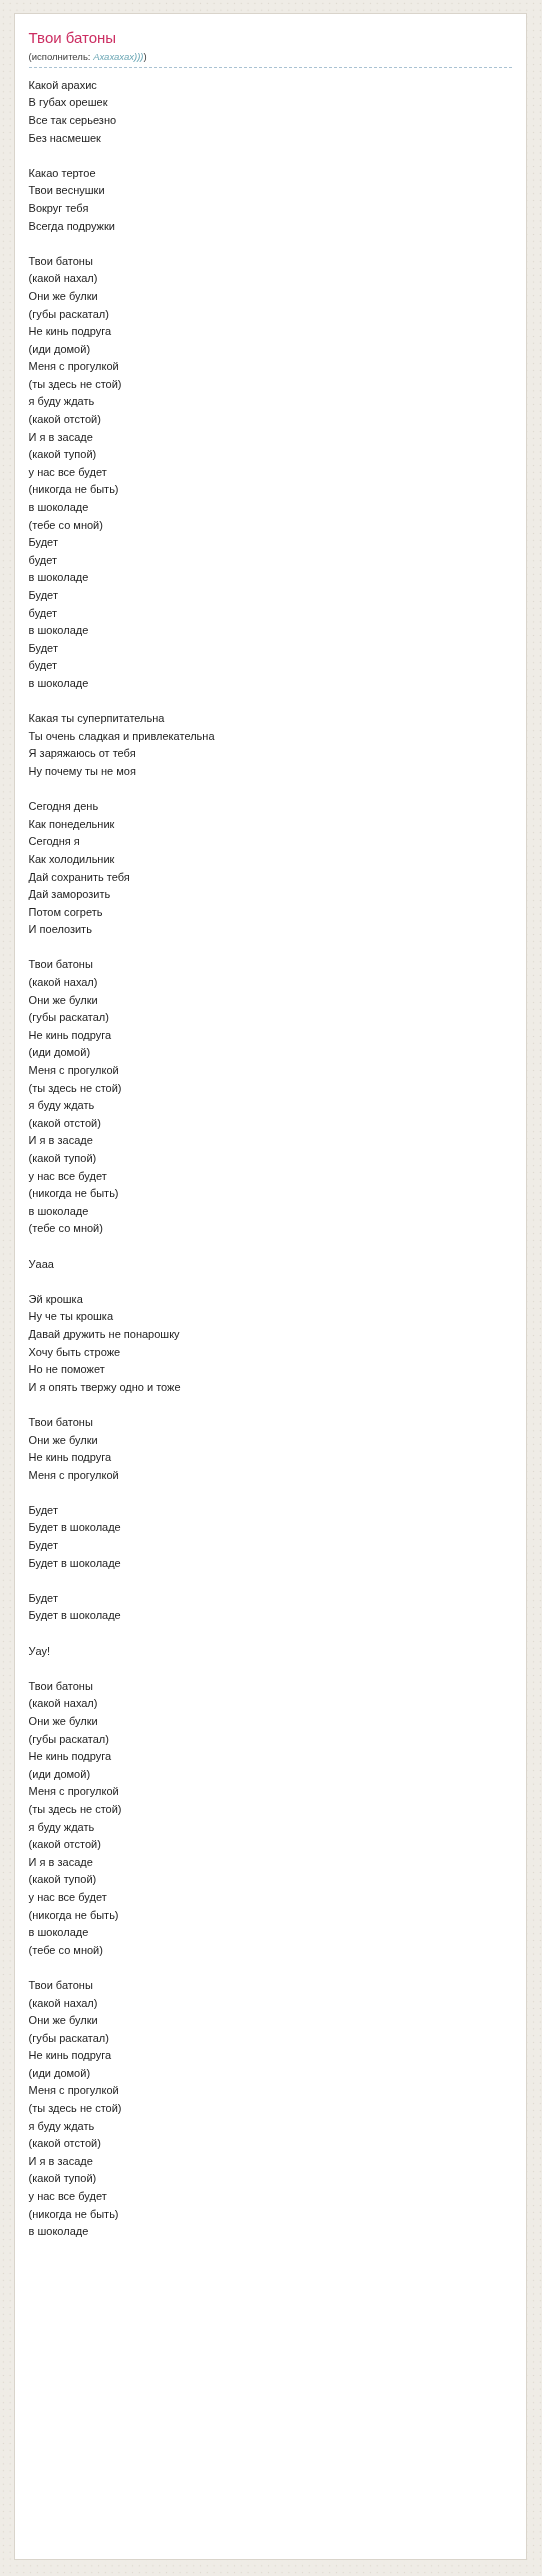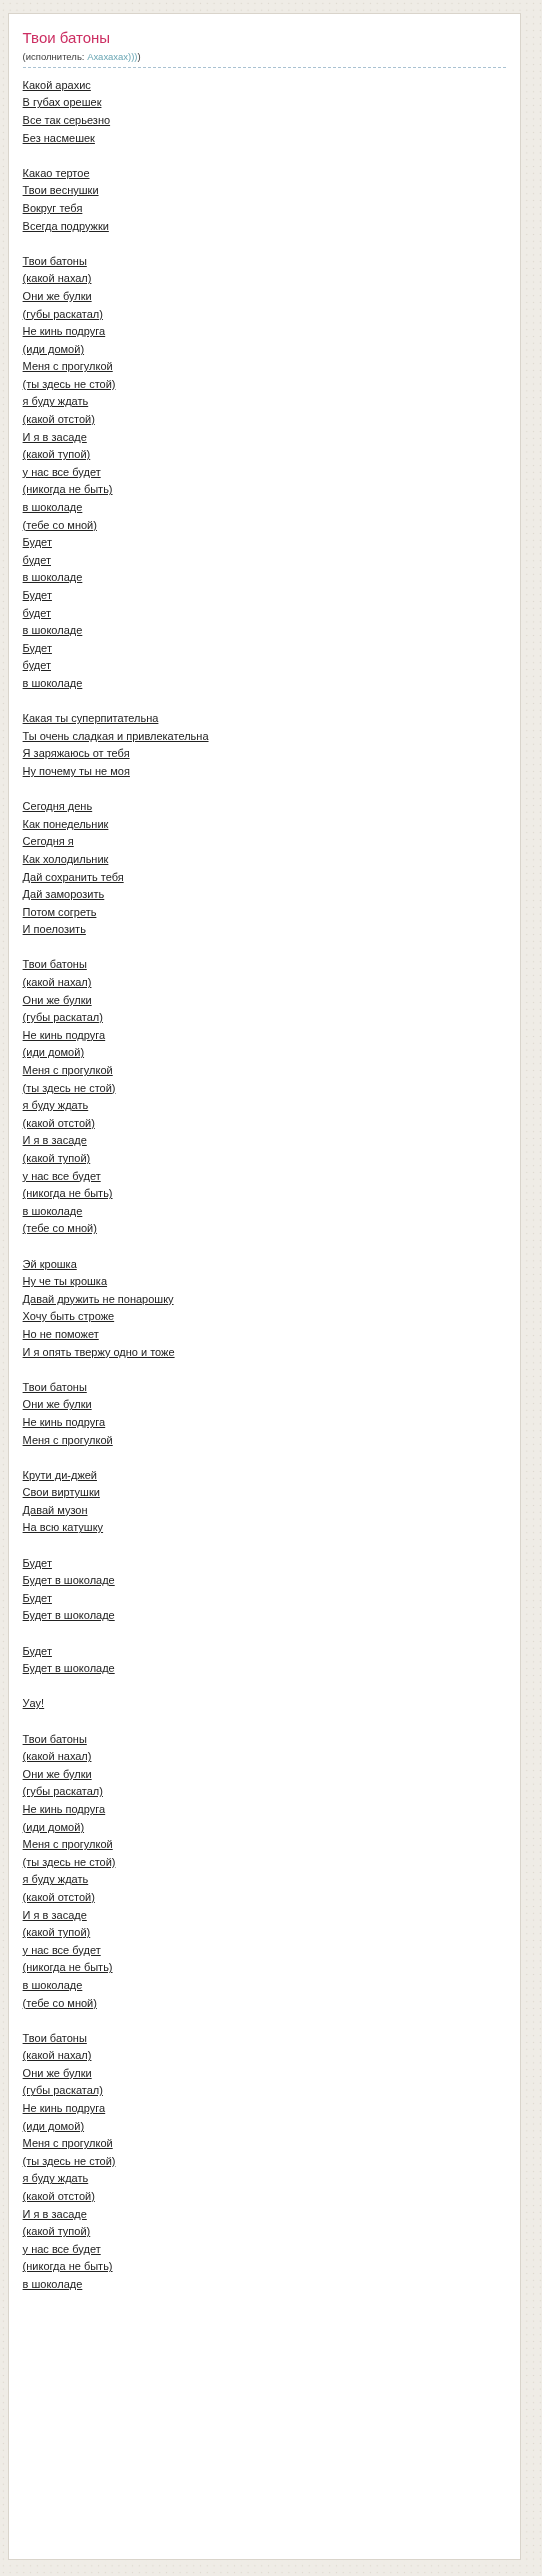--- a/index.html
+++ b/index.html
@@ -10,21 +10,21 @@
     width: 543px;
     min-height: 2576px;
     background-color: #efece6;
     background-image: radial-gradient(#dcd7cd 0.7px, rgba(0,0,0,0) 1px);
     background-size: 6.8px 6.8px;
     font-family: "Liberation Sans", sans-serif;
   }
   .panel {
     box-sizing: border-box;
     position: absolute;
-    left: 8px;
+    left: 14px;
     top: 13px;
     width: 513px;
     min-height: 2547px;
     background: #ffffff;
     border: 0.7px solid #d9d4cb;
     padding: 15px 13.6px 16.3px 13.6px;
   }
   h1.song-title {
     margin: 0 0 4.1px 0;
     font-size: 15px;
@@ -35,31 +35,31 @@
   .artist-line {
     font-size: 9.5px;
     color: #3a3a3a;
     line-height: 11.5px;
     margin: 0 0 4.8px 0;
   }
   .artist-line a {
     color: #6ba7b5;
     text-decoration: none;
     cursor: pointer;
+    font-style: italic;
   }
   .separator {
     border-bottom: 0.7px dashed #a9c2d2;
     height: 0;
     margin: 0 0 8.8px 0;
   }
   .lyrics {
     font-size: 11px;
     line-height: 17.6px;
     color: #222222;
-    text-decoration: underline;
   }
   .lyrics p {
     margin: 0 0 17.6px 0;
   }
   .lyrics p:last-child {
     margin-bottom: 0;
   }
 </style>
 </head>
 <body>
@@ -68,23 +68,23 @@
   <h1 class="song-title">Твои батоны</h1>
   <div class="artist-line"><span>(исполнитель: </span><a href="#">Ахахахах)))</a><span>)</span></div>
   <div class="separator"></div>
   <div class="lyrics" id="lyrics">
       <p>Какой арахис<br>В губах орешек<br>Все так серьезно<br>Без насмешек</p>
       <p>Какао тертое<br>Твои веснушки<br>Вокруг тебя<br>Всегда подружки</p>
       <p>Твои батоны<br>(какой нахал)<br>Они же булки<br>(губы раскатал)<br>Не кинь подруга<br>(иди домой)<br>Меня с прогулкой<br>(ты здесь не стой)<br>я буду ждать<br>(какой отстой)<br>И я в засаде<br>(какой тупой)<br>у нас все будет<br>(никогда не быть)<br>в шоколаде<br>(тебе со мной)<br>Будет<br>будет<br>в шоколаде<br>Будет<br>будет<br>в шоколаде<br>Будет<br>будет<br>в шоколаде</p>
       <p>Какая ты суперпитательна<br>Ты очень сладкая и привлекательна<br>Я заряжаюсь от тебя<br>Ну почему ты не моя</p>
       <p>Сегодня день<br>Как понедельник<br>Сегодня я<br>Как холодильник<br>Дай сохранить тебя<br>Дай заморозить<br>Потом согреть<br>И поелозить</p>
       <p>Твои батоны<br>(какой нахал)<br>Они же булки<br>(губы раскатал)<br>Не кинь подруга<br>(иди домой)<br>Меня с прогулкой<br>(ты здесь не стой)<br>я буду ждать<br>(какой отстой)<br>И я в засаде<br>(какой тупой)<br>у нас все будет<br>(никогда не быть)<br>в шоколаде<br>(тебе со мной)</p>
+      <p>Уааа</p>
       <p>Эй крошка<br>Ну че ты крошка<br>Давай дружить не понарошку<br>Хочу быть строже<br>Но не поможет<br>И я опять твержу одно и тоже</p>
       <p>Твои батоны<br>Они же булки<br>Не кинь подруга<br>Меня с прогулкой</p>
-      <p>Крути ди-джей<br>Свои виртушки<br>Давай музон<br>На всю катушку</p>
       <p>Будет<br>Будет в шоколаде<br>Будет<br>Будет в шоколаде</p>
       <p>Будет<br>Будет в шоколаде</p>
       <p>Уау!</p>
       <p>Твои батоны<br>(какой нахал)<br>Они же булки<br>(губы раскатал)<br>Не кинь подруга<br>(иди домой)<br>Меня с прогулкой<br>(ты здесь не стой)<br>я буду ждать<br>(какой отстой)<br>И я в засаде<br>(какой тупой)<br>у нас все будет<br>(никогда не быть)<br>в шоколаде<br>(тебе со мной)</p>
       <p>Твои батоны<br>(какой нахал)<br>Они же булки<br>(губы раскатал)<br>Не кинь подруга<br>(иди домой)<br>Меня с прогулкой<br>(ты здесь не стой)<br>я буду ждать<br>(какой отстой)<br>И я в засаде<br>(какой тупой)<br>у нас все будет<br>(никогда не быть)<br>в шоколаде</p>
     </div>
 </div>
 
 
 </body></html>

